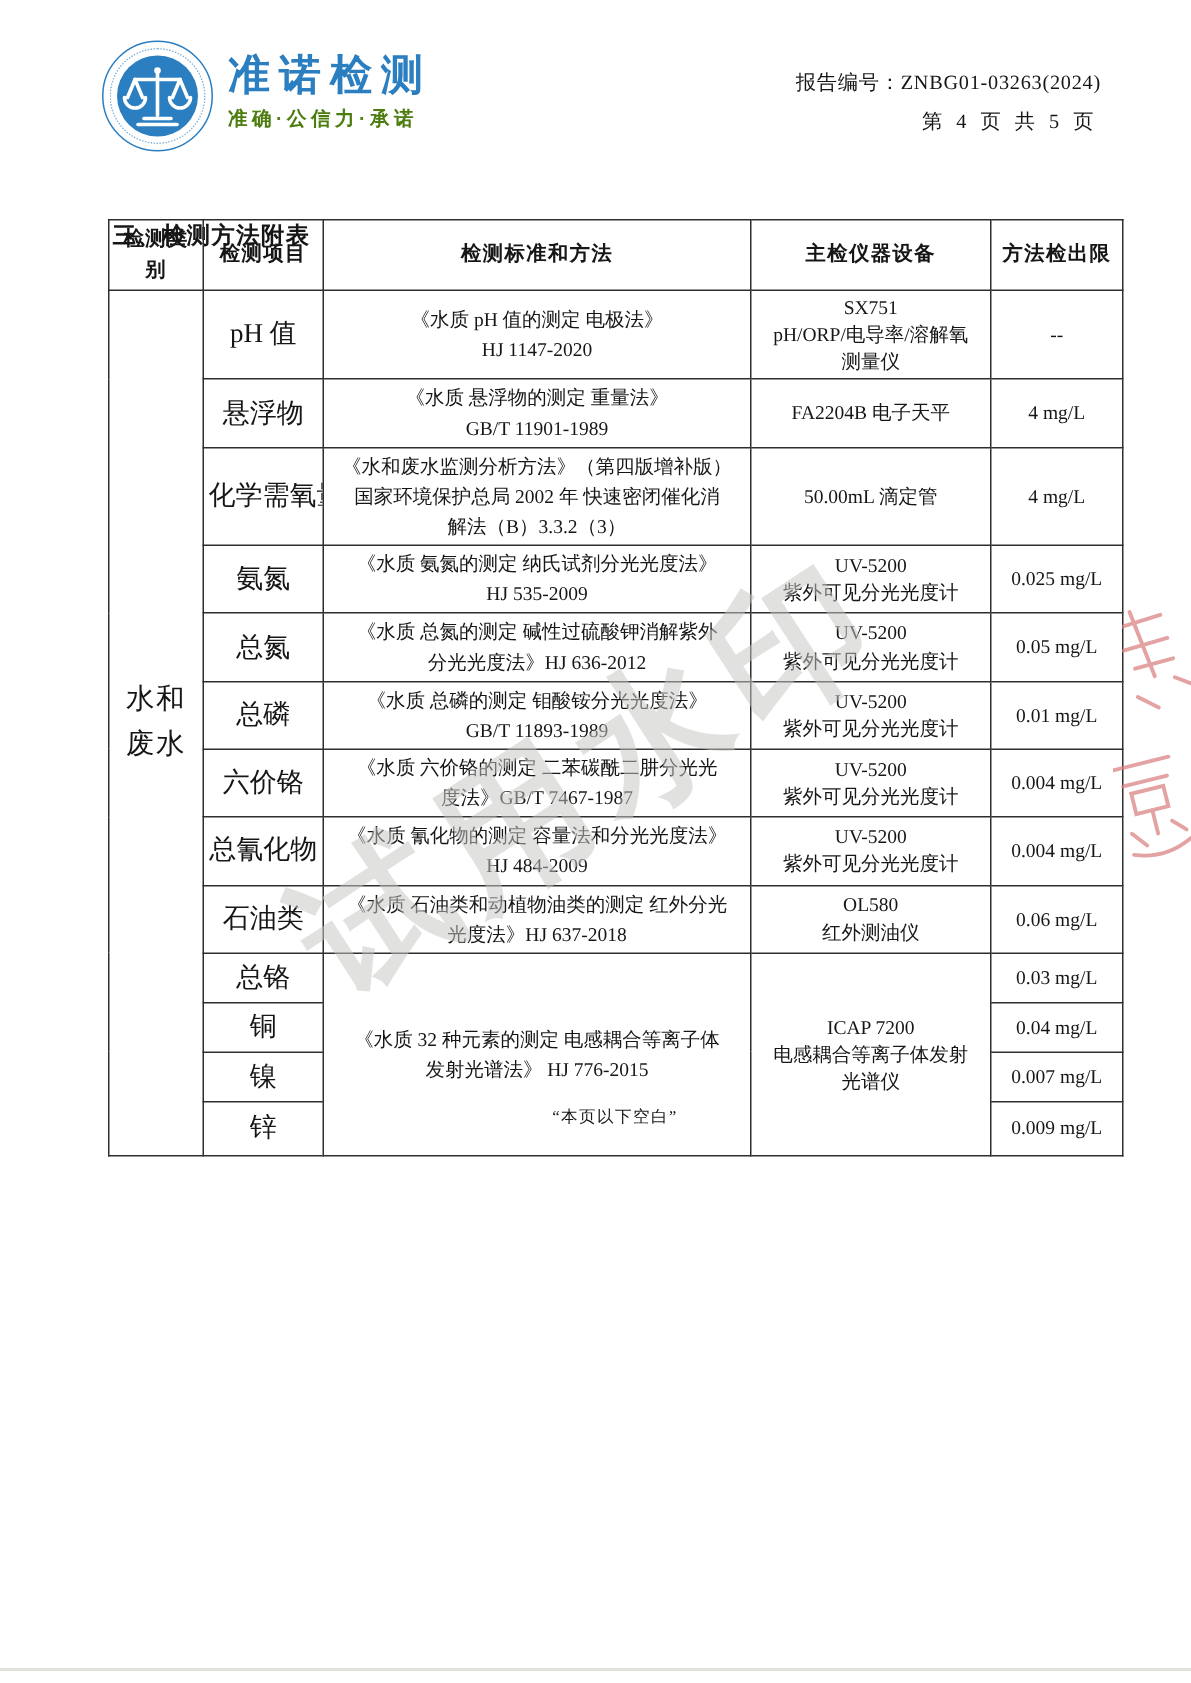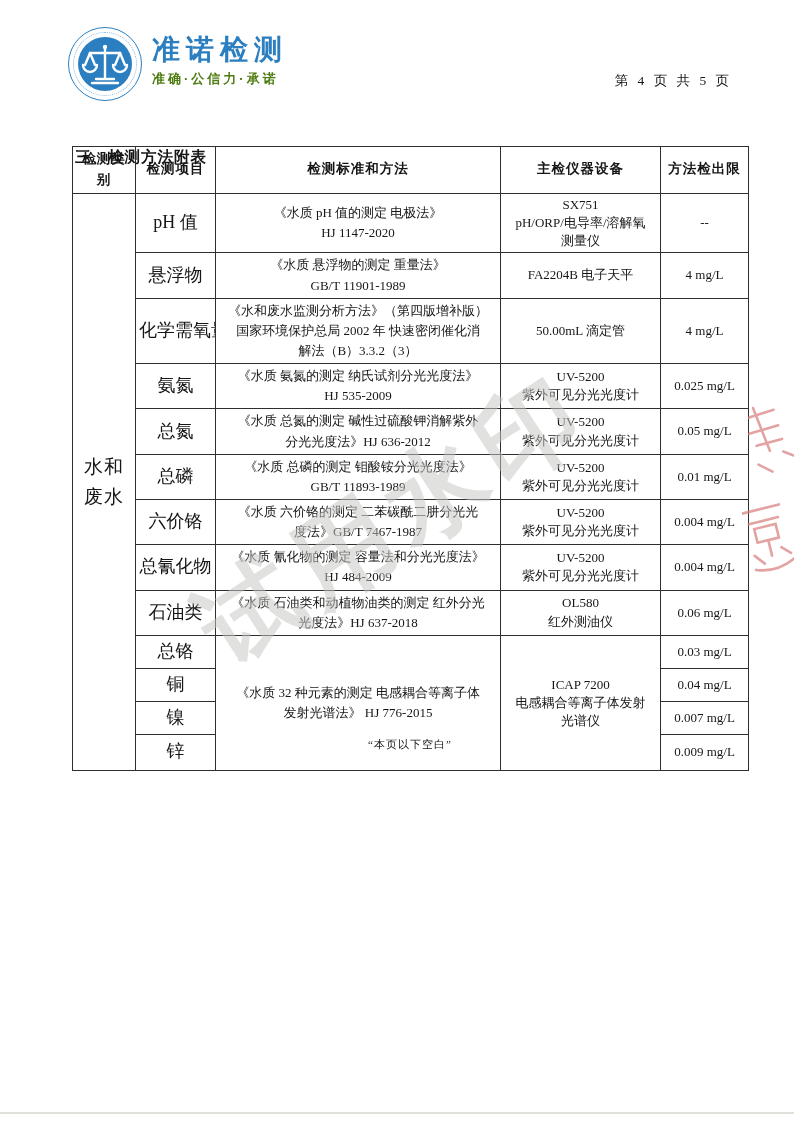--- a/index.html
+++ b/index.html
@@ -71,20 +71,21 @@
           <line x1="14" y1="46" x2="40" y2="46"></line>
         </g>
       </svg>
     </div>
   </div>
   <div class="logo-text">
     <div class="logo-name">准诺检测</div>
     <div class="logo-slogan">准确·公信力·承诺</div>
   </div>
 
+  <div class="report-no"><span>报告编号：</span><span>ZNBG01-03263(2024)</span></div>
   <div class="page-info">第 4 页 共 5 页</div>
 
   <div class="section-title">三、检测方法附表</div>
 
   <div class="tbl-wrap">
     <table>
       <colgroup>
         <col style="width:63px">
           <col style="width:80px">
           <col style="width:285px">

